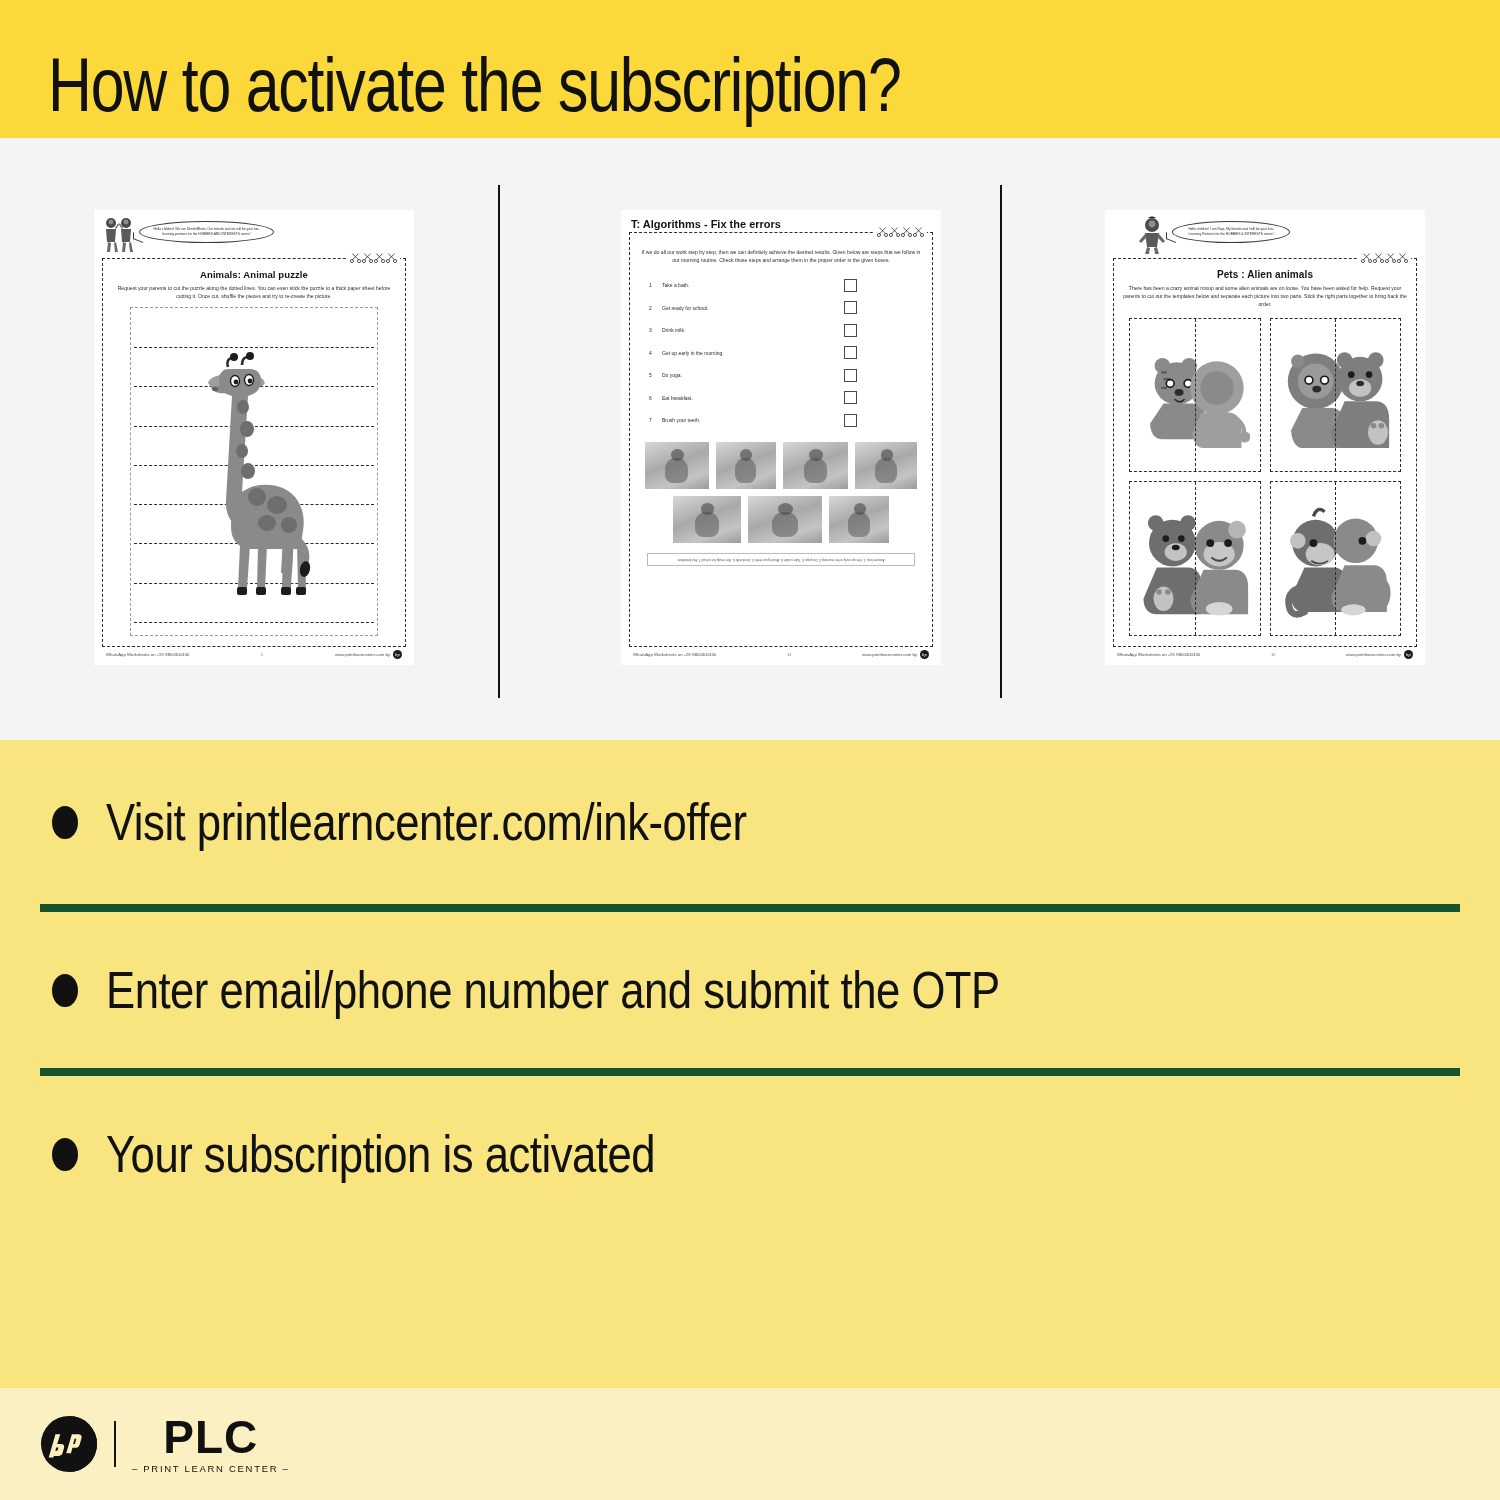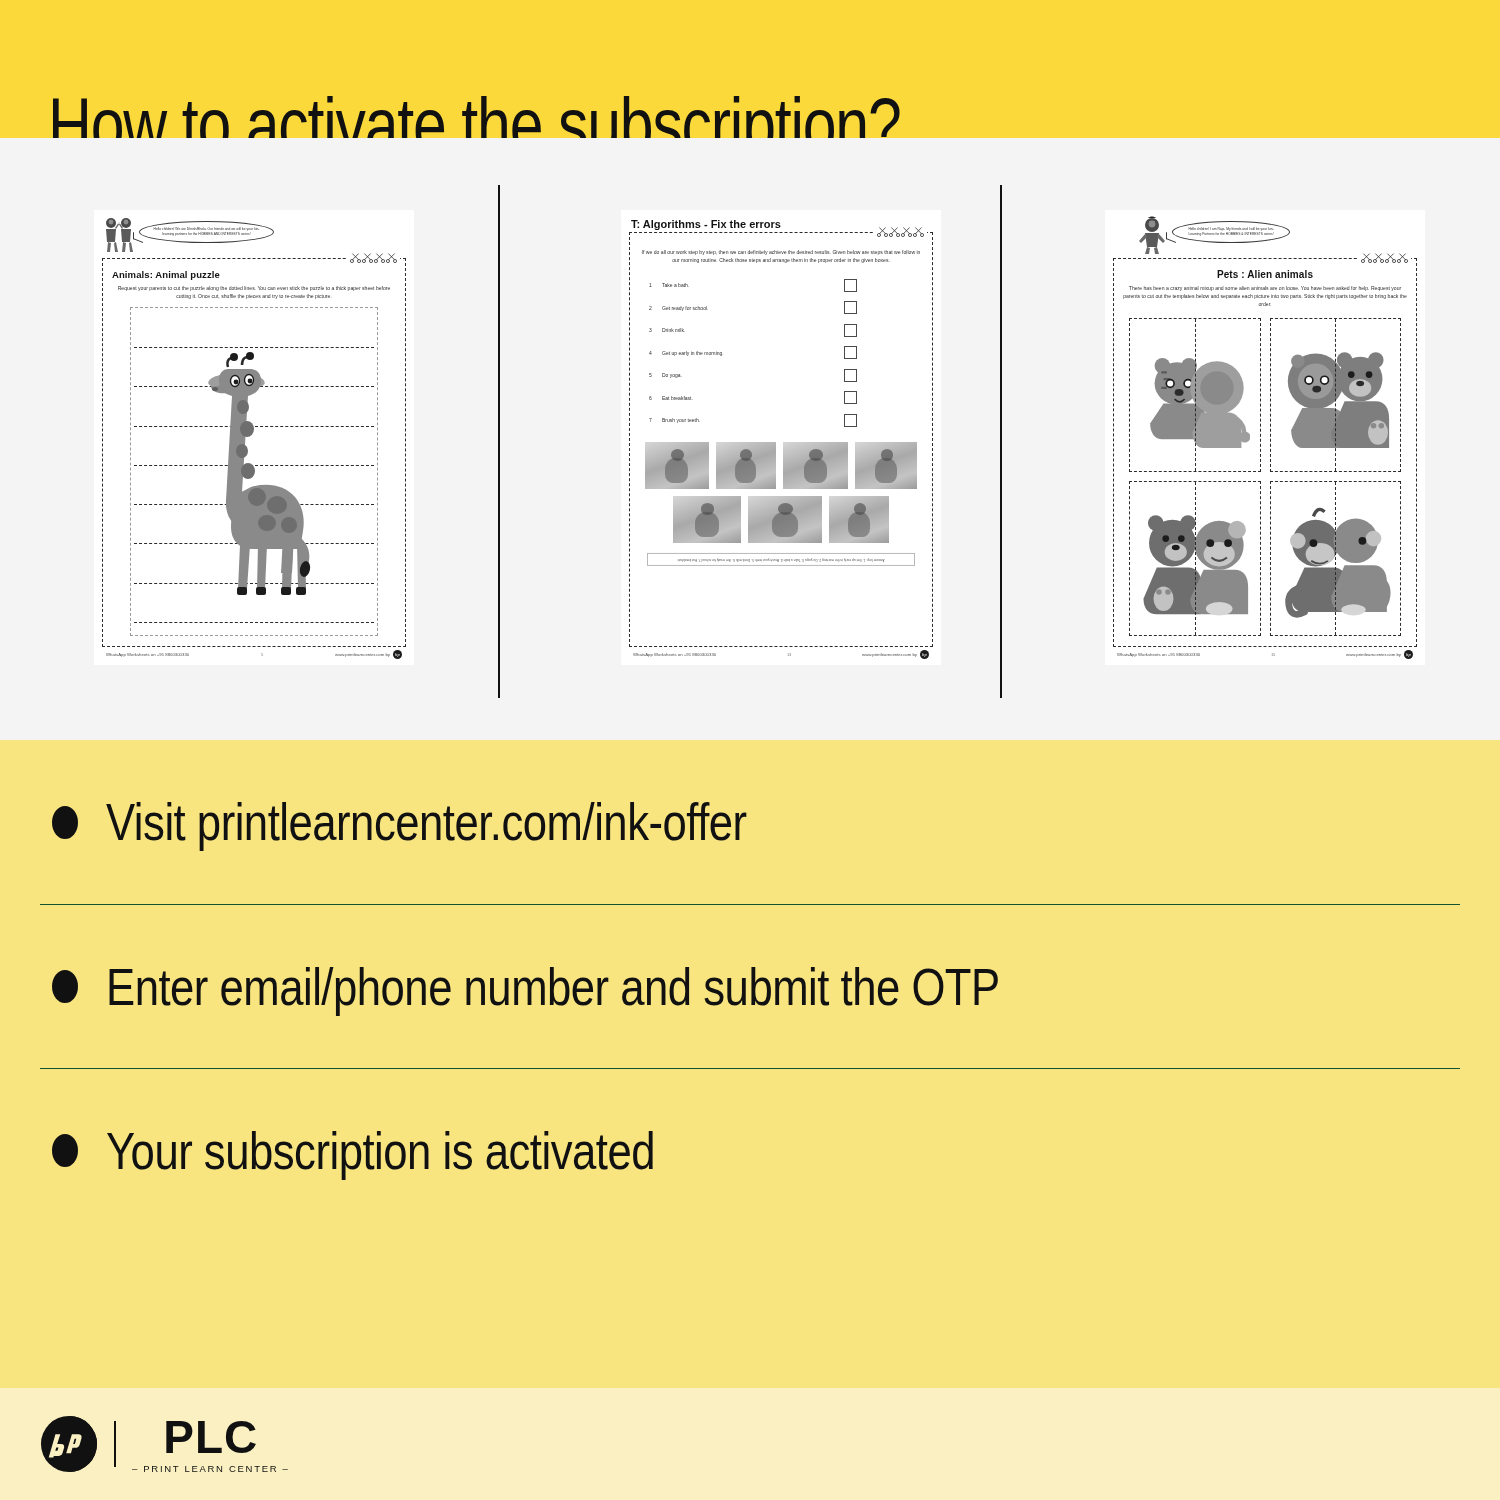--- a/index.html
+++ b/index.html
@@ -8,21 +8,21 @@
     font-family: "Liberation Sans", sans-serif;
     background: #F4F4F4;
     overflow: hidden;
   }
   .page { position: relative; width: 1500px; height: 1500px; background: #F4F4F4; }
 
   
   .header-band {
     position: absolute; left: 0; top: 0; width: 1500px; height: 168px;
     background: #FBD93A;
-    display: flex; align-items: flex-end; text-decoration: underline;
+    display: flex; align-items: center;
   }
   .header-title {
     font-family: "Liberation Sans", sans-serif;
     font-size: 76px;
     font-weight: 400;
     color: #111111;
     letter-spacing: -1.5px;
     margin-left: 48px;
     transform: scaleX(0.80);
     transform-origin: left center;
@@ -99,21 +99,21 @@
   }
   .scissor-strip {
     position: absolute; right: 5px; top: -7px;
     background: #fff; padding: 0 3px;
     display: flex; gap: 1px; align-items: center;
   }
   .scissor-strip svg { width: 11px; height: 11px; display: block; }
 
   .ws-title {
     font-size: 9.5px; font-weight: 700; color: #141414;
-    text-align: left; margin-bottom: 5px; letter-spacing: .1px;
+    text-align: center; margin-bottom: 5px; letter-spacing: .1px;
   }
   .ws-title.left { text-align: center; font-size: 10px; }
   .ws-desc {
     font-size: 5.1px; line-height: 1.55; color: #2c2c2c;
     text-align: center; margin-bottom: 6px;
   }
   .ws-head-outside {
     font-size: 11px; font-weight: 700; color: #141414;
     margin: 2px 0 0 2px;
   }
@@ -217,21 +217,21 @@
   .steps-band {
     position: absolute; left: 0; top: 740px; width: 1500px; height: 648px;
     background: #F8E580;
     padding: 0 40px;
   }
   .step-item {
     position: relative;
     height: 164px;
     display: flex; align-items: center;
   }
-  .step-item + .step-item { border-top: 1px solid #14532d; }
+  .step-item + .step-item { border-top: 8px solid #14532d; }
   .step-bullet {
     width: 26px; height: 33px; border-radius: 50%;
     background: #111111; flex: 0 0 26px;
     margin-left: 12px; margin-right: 28px;
   }
   .step-text {
     font-size: 52px; color: #111111; font-weight: 400;
     letter-spacing: -0.6px;
     transform: scaleX(0.84);
     transform-origin: left center;

